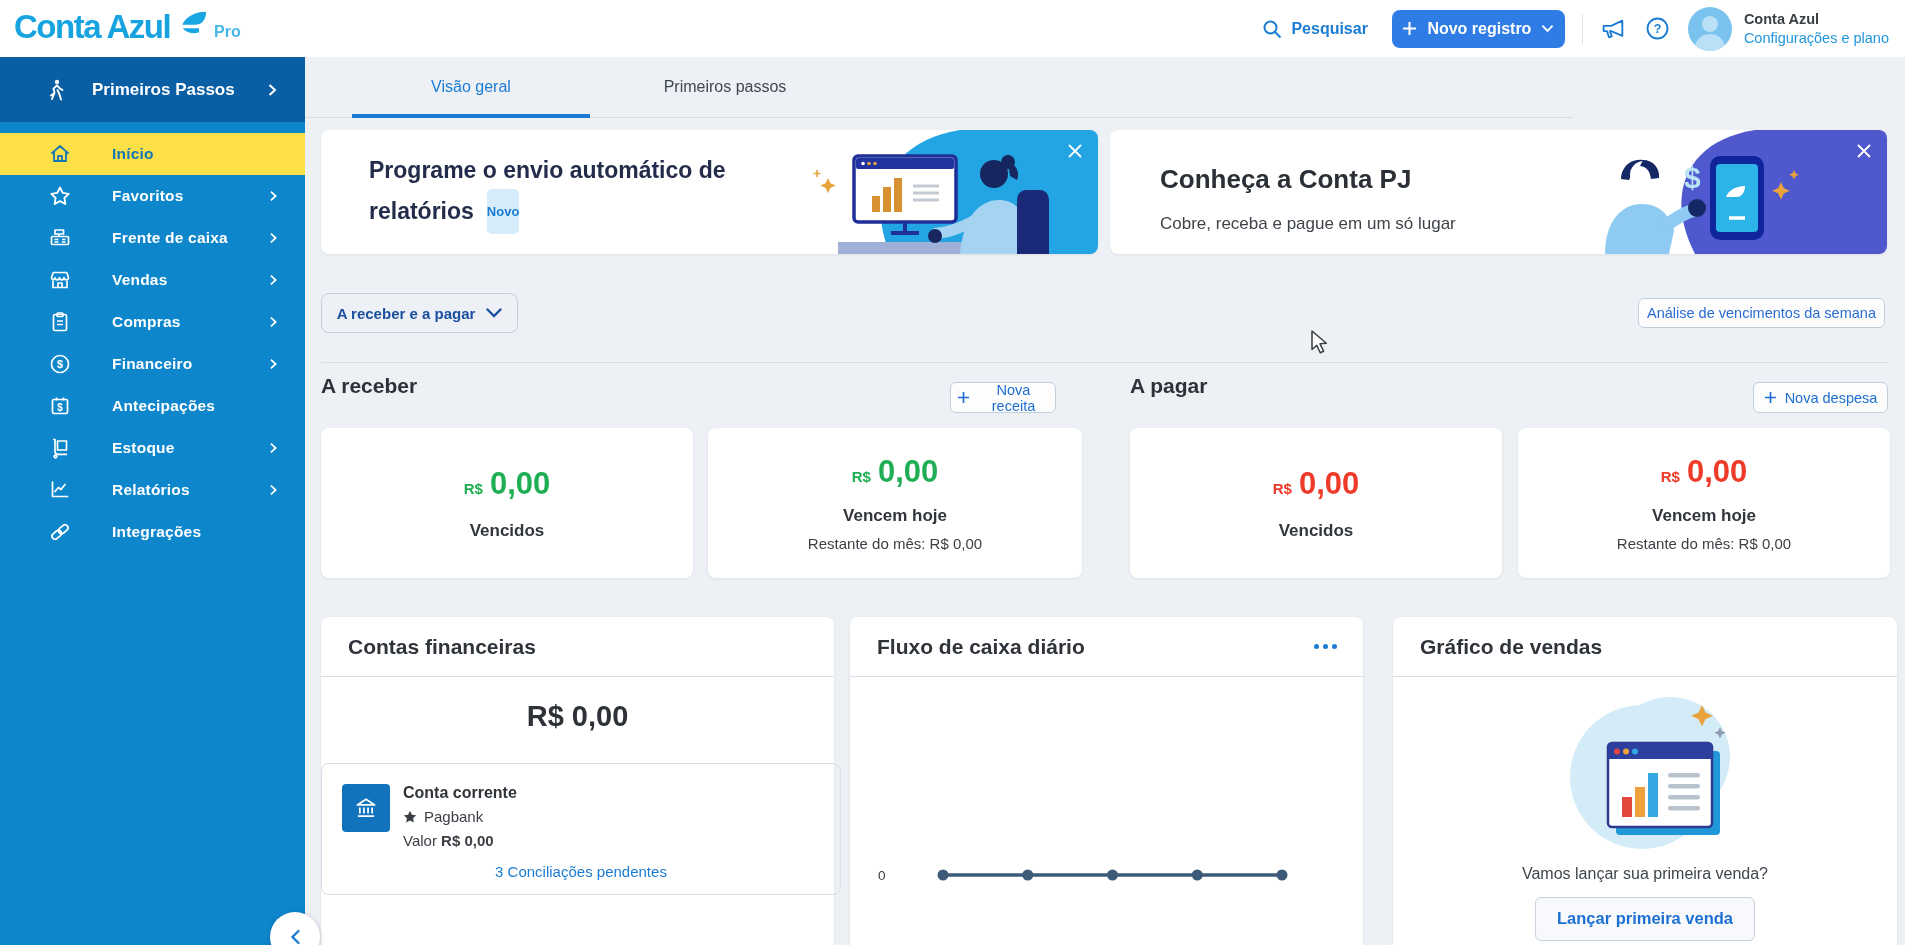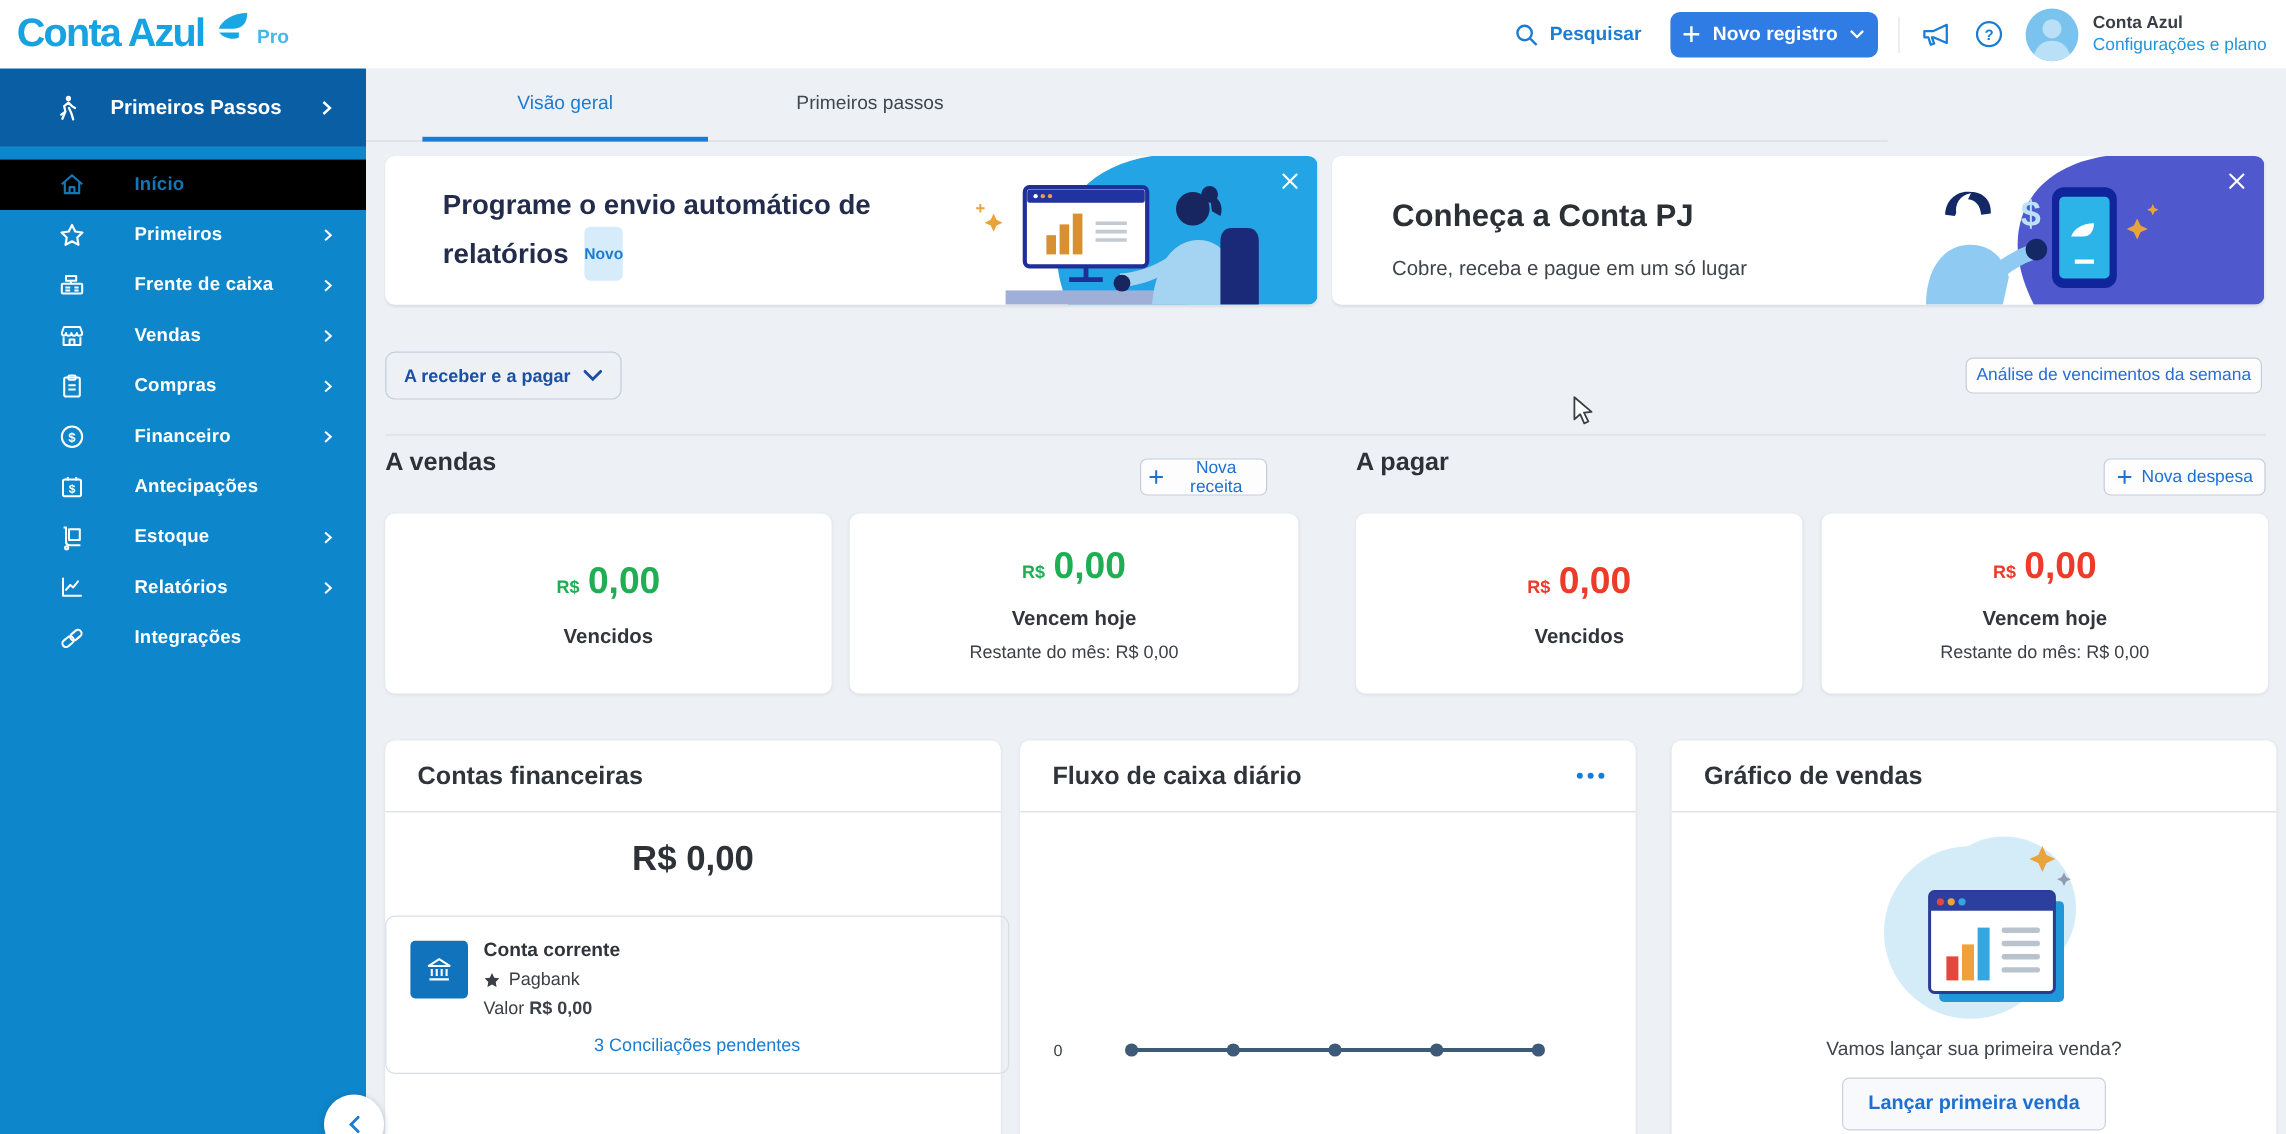--- a/index.html
+++ b/index.html
@@ -30,21 +30,21 @@
   
   .sidebar { position:absolute; left:0; top:57px; width:305px; height:888px; background:#0e86cc; z-index:4; }
   .sb-top { height:65px; background:#0a5ea4; display:flex; align-items:center; color:#fff; cursor:pointer; position:relative; }
   .sb-top .sb-icon { margin-left:44px; display:flex; }
   .sb-top .sb-label { margin-left:24px; font-size:17px; font-weight:bold; }
   .sb-chev { position:absolute; right:26px; display:flex; }
   .sb-nav { margin-top:11px; }
   .sb-item { height:42px; display:flex; align-items:center; color:#fff; cursor:pointer; position:relative; }
   .sb-item .sb-icon { position:absolute; left:48px; display:flex; }
   .sb-item .sb-label { position:absolute; left:112px; font-size:15.5px; font-weight:bold; letter-spacing:.2px; }
-  .sb-item.active { background:#000000; color:#1576b4; }
+  .sb-item.active { background:#fde047; color:#1576b4; }
   .collapse-btn { position:absolute; left:270px; top:855px; width:50px; height:50px; border-radius:50%; background:#fff;
     box-shadow:0 1px 5px rgba(20,40,70,.25); display:flex; align-items:center; justify-content:center; cursor:pointer; z-index:6; }
 
   
   .main { position:absolute; left:305px; top:57px; width:1600px; height:888px; }
   .tabbar { position:absolute; left:0; top:0; width:1268px; height:61px; border-bottom:1px solid #d8dce1; }
   .tab { position:absolute; top:0; height:60px; display:flex; align-items:center; justify-content:center;
     font-size:16px; color:#3f4750; cursor:pointer; }
   .tab1 { left:47px; width:238px; }
   .tab2 { left:305px; width:230px; }
@@ -207,21 +207,21 @@
       </span>
       <span class="sb-label">Início</span>
     </div>
 
     <div class="sb-item">
       <span class="sb-icon">
         <svg width="24" height="24" viewBox="0 0 24 24" fill="none" stroke="#fff" stroke-width="1.8" stroke-linejoin="round">
           <path d="M12 3.5 l2.7 5.4 6 .9 -4.3 4.2 1 6 -5.4-2.9 -5.4 2.9 1-6 L3.3 9.8 l6-.9 z"></path>
         </svg>
       </span>
-      <span class="sb-label">Primeiros</span>
+      <span class="sb-label">Favoritos</span>
       <span class="sb-chev">
         <svg width="11" height="12" viewBox="0 0 12 14" fill="none" stroke="#fff" stroke-width="2">
             <path d="M3 2 l5.5 5 -5.5 5"></path>
           </svg>
       </span>
     </div>
 
     <div class="sb-item">
       <span class="sb-icon">
         <svg width="24" height="24" viewBox="0 0 24 24" fill="none" stroke="#fff" stroke-width="1.7" stroke-linejoin="round">
@@ -425,21 +425,21 @@
     <span>A receber e a pagar</span>
     <span style="display:flex;">
       <svg width="16" height="10" viewBox="0 0 16 10" fill="none" stroke="#1b4fa0" stroke-width="2.4" stroke-linecap="round">
           <path d="M1.5 1.5 l6.5 6.5 6.5-6.5"></path>
         </svg>
     </span>
   </button>
   <button class="analysis-btn">Análise de vencimentos da semana</button>
   <div class="row-divider"></div>
 
-  <div class="sec-title" style="left:16px;">A vendas</div>
+  <div class="sec-title" style="left:16px;">A receber</div>
   <button class="new-btn" style="left:645px; width:106px;">
     <span style="display:flex;">
       <svg width="13" height="13" viewBox="0 0 14 14" stroke="#1d6fd1" stroke-width="1.8">
           <path d="M7 1 v12 M1 7 h12"></path>
         </svg>
     </span>
     <span>Nova receita</span>
   </button>
   <div class="sec-title" style="left:825px;">A pagar</div>
   <button class="new-btn" style="left:1448px; width:135px;">

